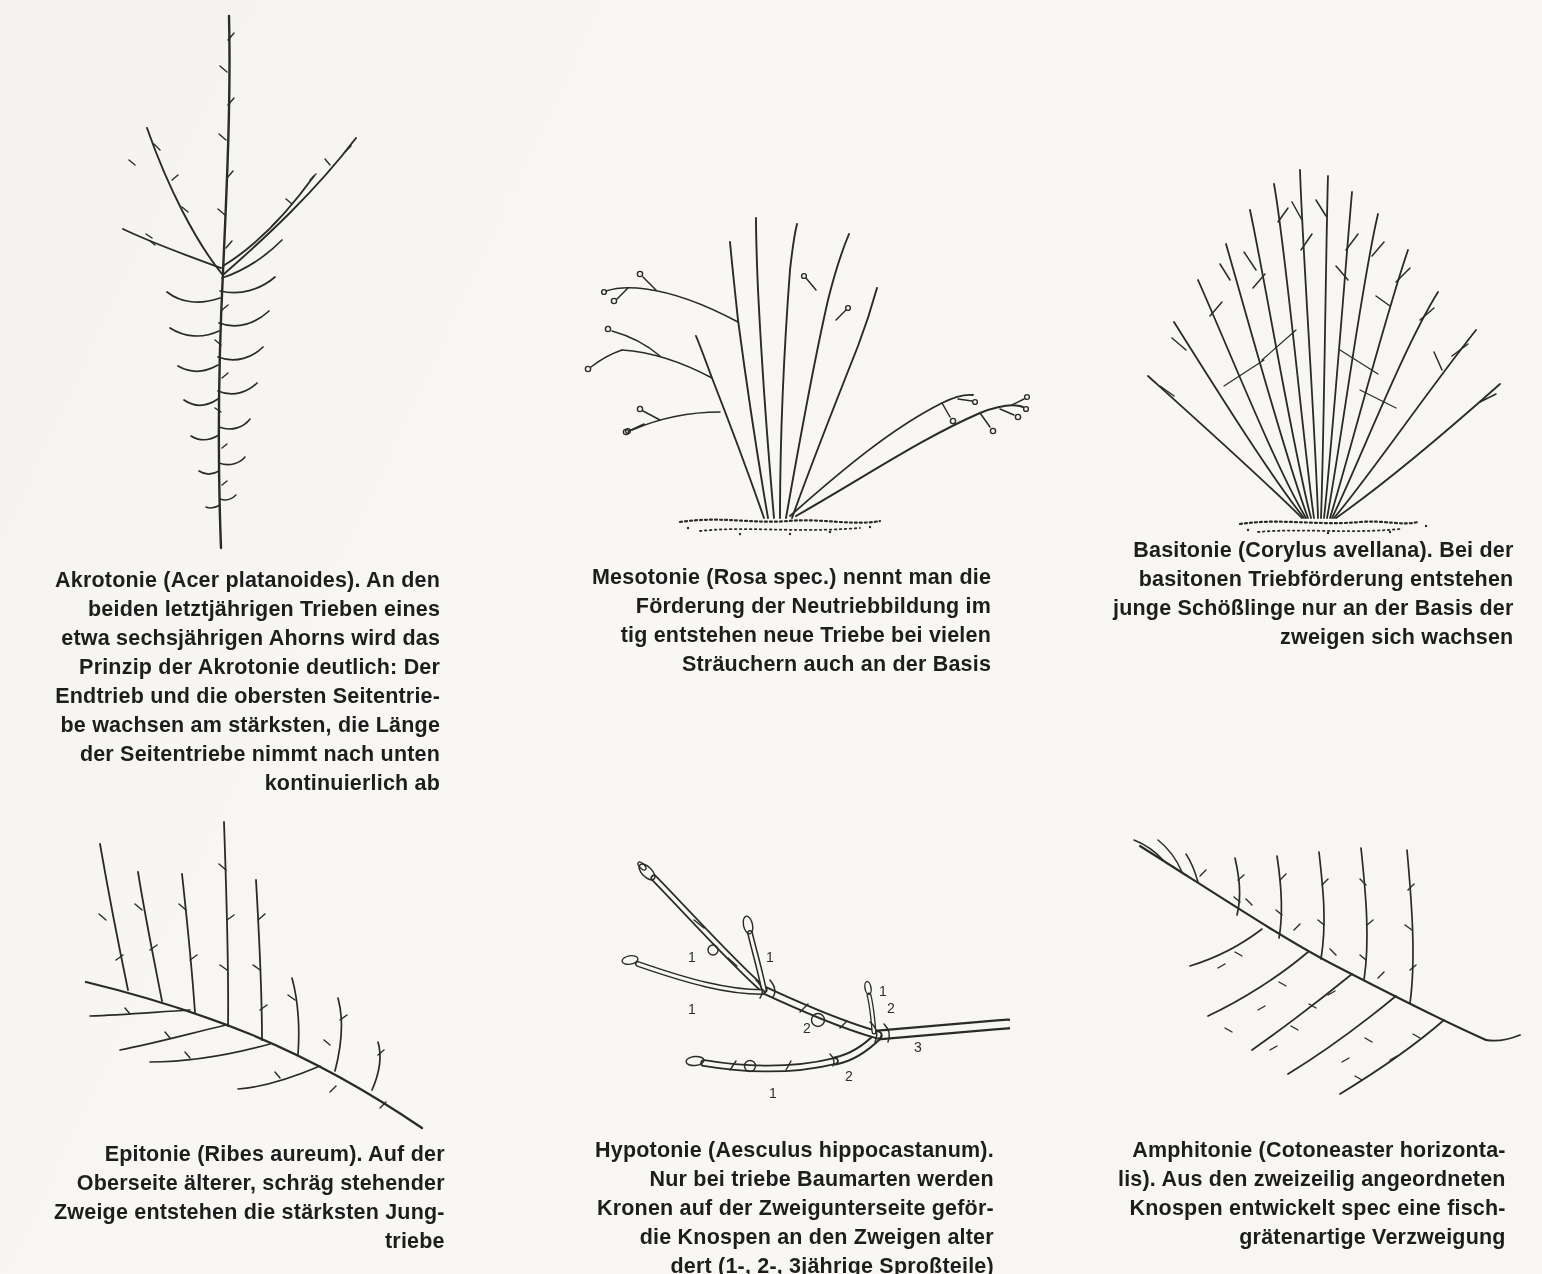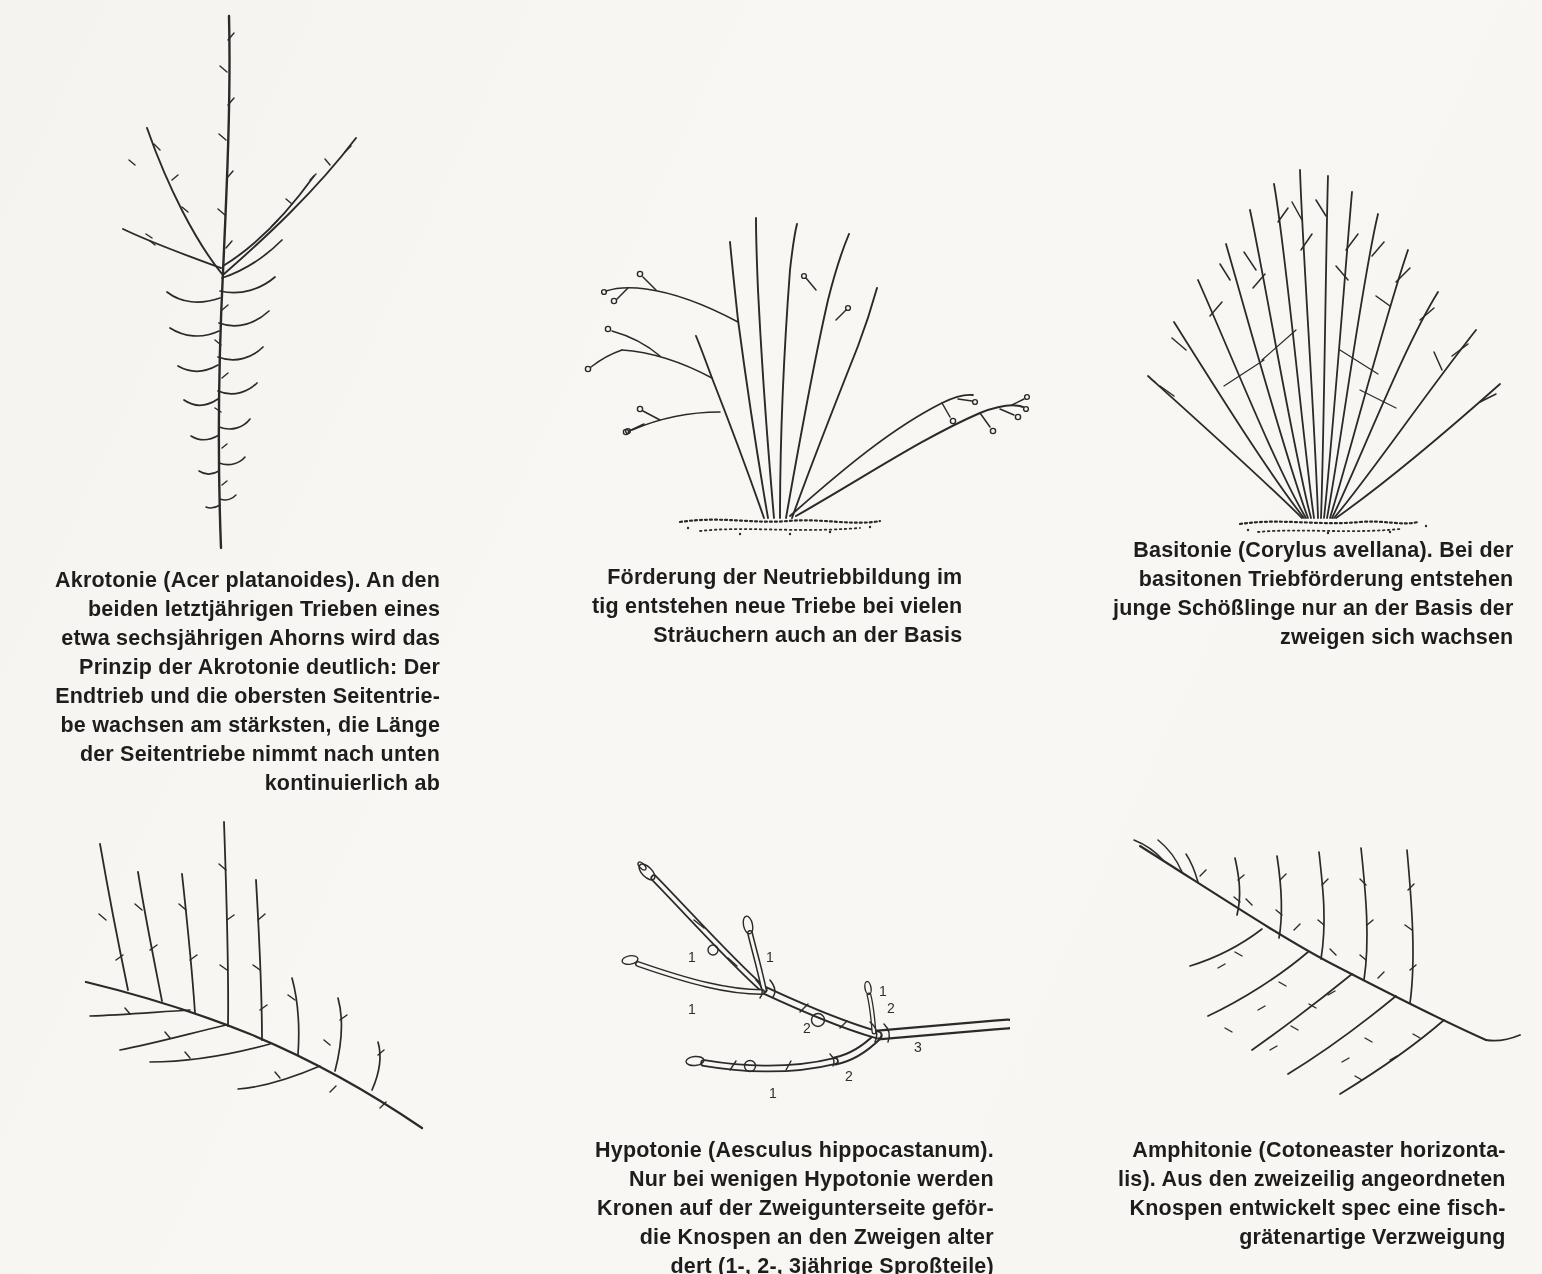--- a/index.html
+++ b/index.html
@@ -282,36 +282,43 @@
     <span class="cl">beiden letztjährigen Trieben eines</span>
     <span class="cl">etwa sechsjährigen Ahorns wird das</span>
     <span class="cl">Prinzip der Akrotonie deutlich: Der</span>
     <span class="cl">Endtrieb und die obersten Seitentrie-</span>
     <span class="cl">be wachsen am stärksten, die Länge</span>
     <span class="cl">der Seitentriebe nimmt nach unten</span>
     <span class="cl">kontinuierlich ab</span>
   </div>
 
   <div class="cap" style="left:592px;top:563px">
+    <span class="cl">Mesotonie (Rosa spec.) nennt man die</span>
     <span class="cl">Förderung der Neutriebbildung im</span>
     <span class="cl">tig entstehen neue Triebe bei vielen</span>
     <span class="cl">Sträuchern auch an der Basis</span>
   </div>
 
   <div class="cap" style="left:1113px;top:536px">
     <span class="cl">Basitonie (Corylus avellana). Bei der</span>
     <span class="cl">basitonen Triebförderung entstehen</span>
     <span class="cl">junge Schößlinge nur an der Basis der</span>
     <span class="cl">zweigen sich wachsen</span>
   </div>
 
+  <div class="cap" style="left:54px;top:1140px">
+    <span class="cl">Epitonie (Ribes aureum). Auf der</span>
+    <span class="cl">Oberseite älterer, schräg stehender</span>
+    <span class="cl">Zweige entstehen die stärksten Jung-</span>
+    <span class="cl">triebe</span>
+  </div>
 
   <div class="cap" style="left:595px;top:1136px">
     <span class="cl">Hypotonie (Aesculus hippocastanum).</span>
-    <span class="cl">Nur bei wenigen Hypotonie werden</span>
+    <span class="cl">Nur bei triebe Baumarten werden</span>
     <span class="cl">Kronen auf der Zweigunterseite geför-</span>
     <span class="cl">die Knospen an den Zweigen alter</span>
     <span class="cl">dert (1-, 2-, 3jährige Sproßteile)</span>
   </div>
 
   <div class="cap" style="left:1118px;top:1136px">
     <span class="cl">Amphitonie (Cotoneaster horizonta-</span>
     <span class="cl">lis). Aus den zweizeilig angeordneten</span>
     <span class="cl">Knospen entwickelt spec eine fisch-</span>
     <span class="cl">grätenartige Verzweigung</span>

